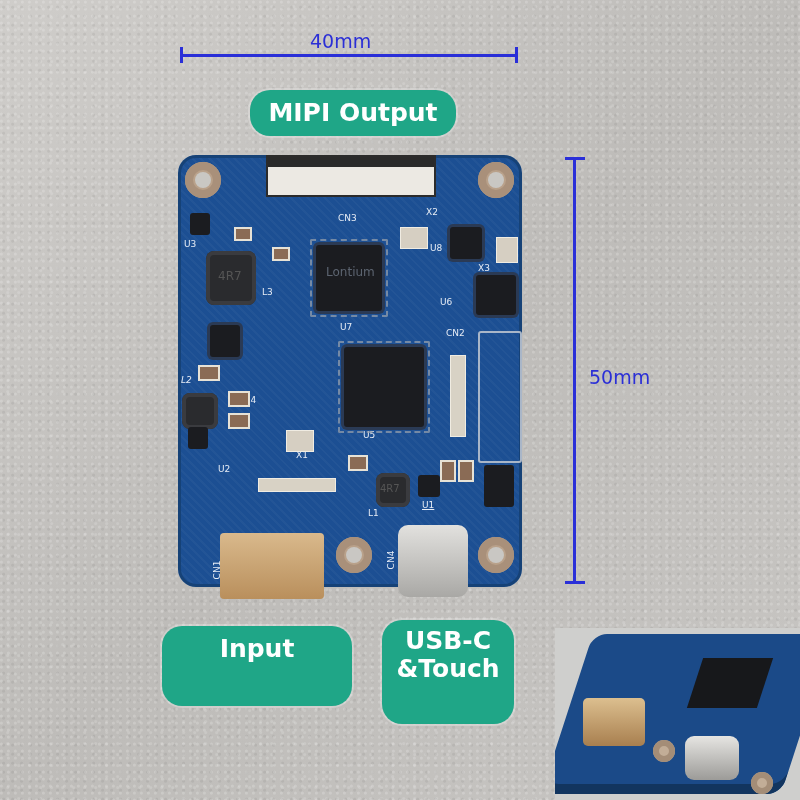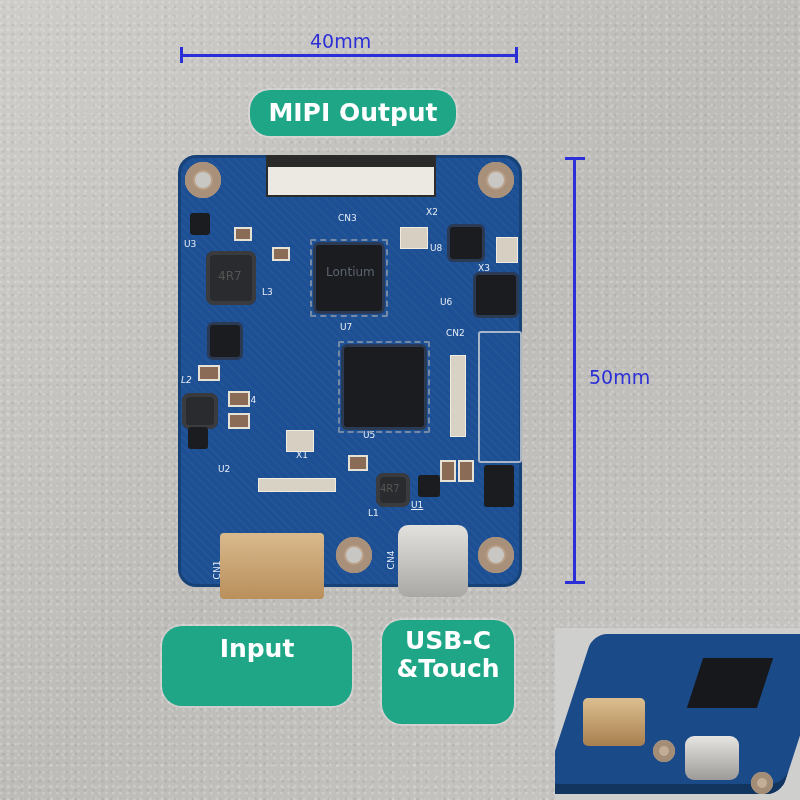--- a/index.html
+++ b/index.html
@@ -71,21 +71,21 @@
   <div class="silk" style="left:84px;top:132px;">L3</div>
   <div class="silk" style="left:262px;top:142px;">U6</div>
   <div class="silk" style="left:162px;top:167px;">U7</div>
   <div class="silk" style="left:268px;top:173px;text-align:center;">CN2</div>
   <div class="silk" style="left:3px;top:220px;font-style:italic;">L2</div>
   <div class="silk" style="left:66px;top:212px;margin-top:28px;">U4</div>
   <div class="silk" style="left:118px;top:295px;">X1</div>
   <div class="silk" style="left:185px;top:275px;">U5</div>
   <div class="silk" style="left:40px;top:309px;">U2</div>
   <div class="silk" style="left:190px;top:353px;">L1</div>
-  <div class="silk" style="left:233px;top:345px;text-decoration:underline;">U1</div>
+  <div class="silk" style="left:244px;top:345px;text-decoration:underline;">U1</div>
 
   <div class="chip chip-qfp" style="left:138px;top:90px;width:66px;height:66px;">
     <div class="silk" style="left:10px;top:20px;color:#5c6470;font-size:12px;">Lontium</div>
   </div>
 
   <div class="chip chip-qfp" style="left:166px;top:192px;width:80px;height:80px;"></div>
 
   <div class="chip" style="left:298px;top:120px;width:40px;height:40px;"></div>
 
   <div class="chip" style="left:272px;top:72px;width:32px;height:32px;"></div>

